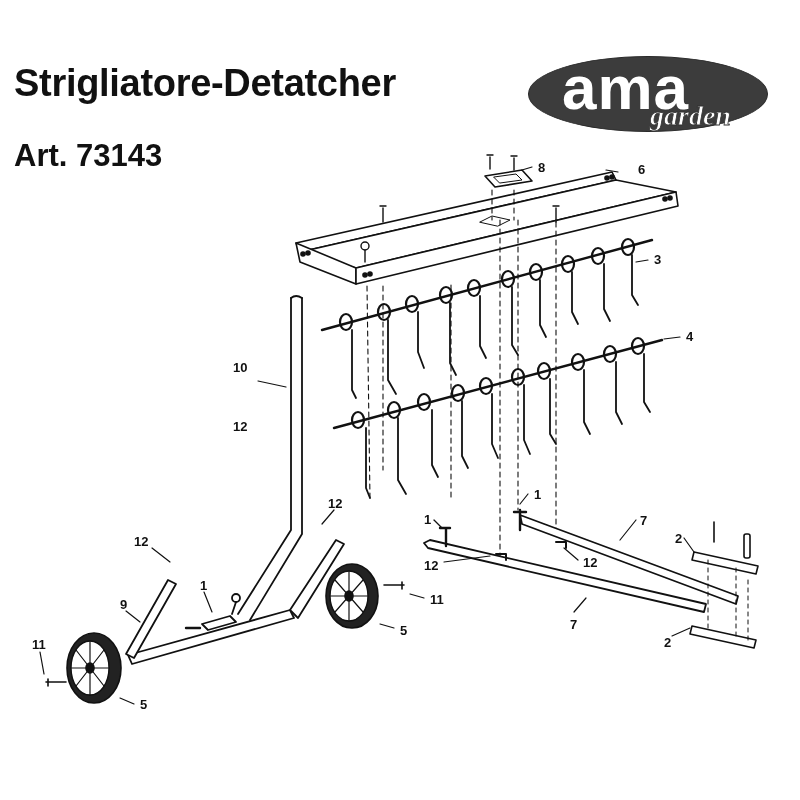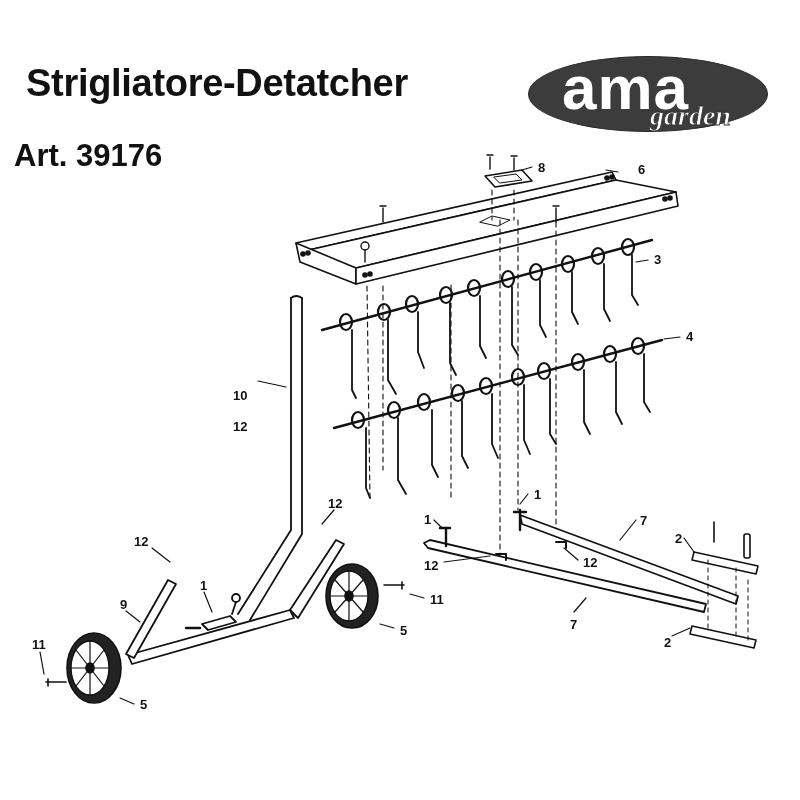--- a/index.html
+++ b/index.html
@@ -1,30 +1,30 @@
 <!DOCTYPE html>
 <html><head>
 <meta charset="utf-8">
 <style>
   html, body { margin: 0; padding: 0; background: #ffffff; }
   body { width: 800px; height: 800px; position: relative; overflow: hidden; font-family: "Liberation Sans", sans-serif; }
-  .title { position: absolute; left: 26px; top: 62px; font-size: 38px; font-weight: bold; color: #111; letter-spacing: -0.3px; }
+  .title { position: absolute; left: 14px; top: 62px; font-size: 38px; font-weight: bold; color: #111; letter-spacing: -0.3px; }
   .art { position: absolute; left: 14px; top: 138px; font-size: 31px; font-weight: bold; color: #111; }
   .logo { position: absolute; left: 528px; top: 56px; width: 240px; height: 76px; }
   .logo .ellipse { position: absolute; left: 0; top: 0; width: 238px; height: 74px; border-radius: 50%; background: #3c3c3c; border: 1px solid #2a2a2a; }
   .logo .ama { position: absolute; left: 34px; top: -4px; font-size: 62px; font-weight: bold; color: #fff; letter-spacing: 1px; font-family: "Liberation Sans", sans-serif; }
   .logo .garden { position: absolute; left: 122px; top: 44px; font-size: 28px; font-style: italic; color: #fff; font-family: "Liberation Serif", serif; font-weight: bold; -webkit-text-stroke: 0.8px #333; }
   svg.diagram { position: absolute; left: 0; top: 0; }
   .callout { position: absolute; font-size: 13px; font-weight: bold; color: #111; }
 </style>
 </head>
 <body>
 
 <div class="title">Strigliatore-Detatcher</div>
-<div class="art">Art. 39176</div>
+<div class="art">Art. 73143</div>
 
 <div class="logo">
   <div class="ellipse"></div>
   <div class="ama">ama</div>
   <div class="garden">garden</div>
 </div>
 
 <svg class="diagram" width="800" height="800" viewBox="0 0 800 800" fill="none" stroke="#111" stroke-width="1.6" stroke-linecap="round" stroke-linejoin="round">
 
   <g>
@@ -200,21 +200,21 @@
     <line x1="578" y1="560" x2="564" y2="548"></line>
     <line x1="574" y1="612" x2="586" y2="598"></line>
     <line x1="672" y1="636" x2="690" y2="628"></line>
   </g>
 </svg>
 
 <div class="callout" style="left:538px;top:160px">8</div>
 <div class="callout" style="left:638px;top:162px">6</div>
 <div class="callout" style="left:654px;top:252px">3</div>
 <div class="callout" style="left:686px;top:329px">4</div>
-<div class="callout" style="left:233px;top:388px">10</div>
+<div class="callout" style="left:233px;top:360px">10</div>
 <div class="callout" style="left:233px;top:419px">12</div>
 <div class="callout" style="left:328px;top:496px">12</div>
 <div class="callout" style="left:134px;top:534px">12</div>
 <div class="callout" style="left:200px;top:578px">1</div>
 <div class="callout" style="left:120px;top:597px">9</div>
 <div class="callout" style="left:430px;top:592px">11</div>
 <div class="callout" style="left:400px;top:623px">5</div>
 <div class="callout" style="left:32px;top:637px">11</div>
 <div class="callout" style="left:140px;top:697px">5</div>
 <div class="callout" style="left:534px;top:487px">1</div>

